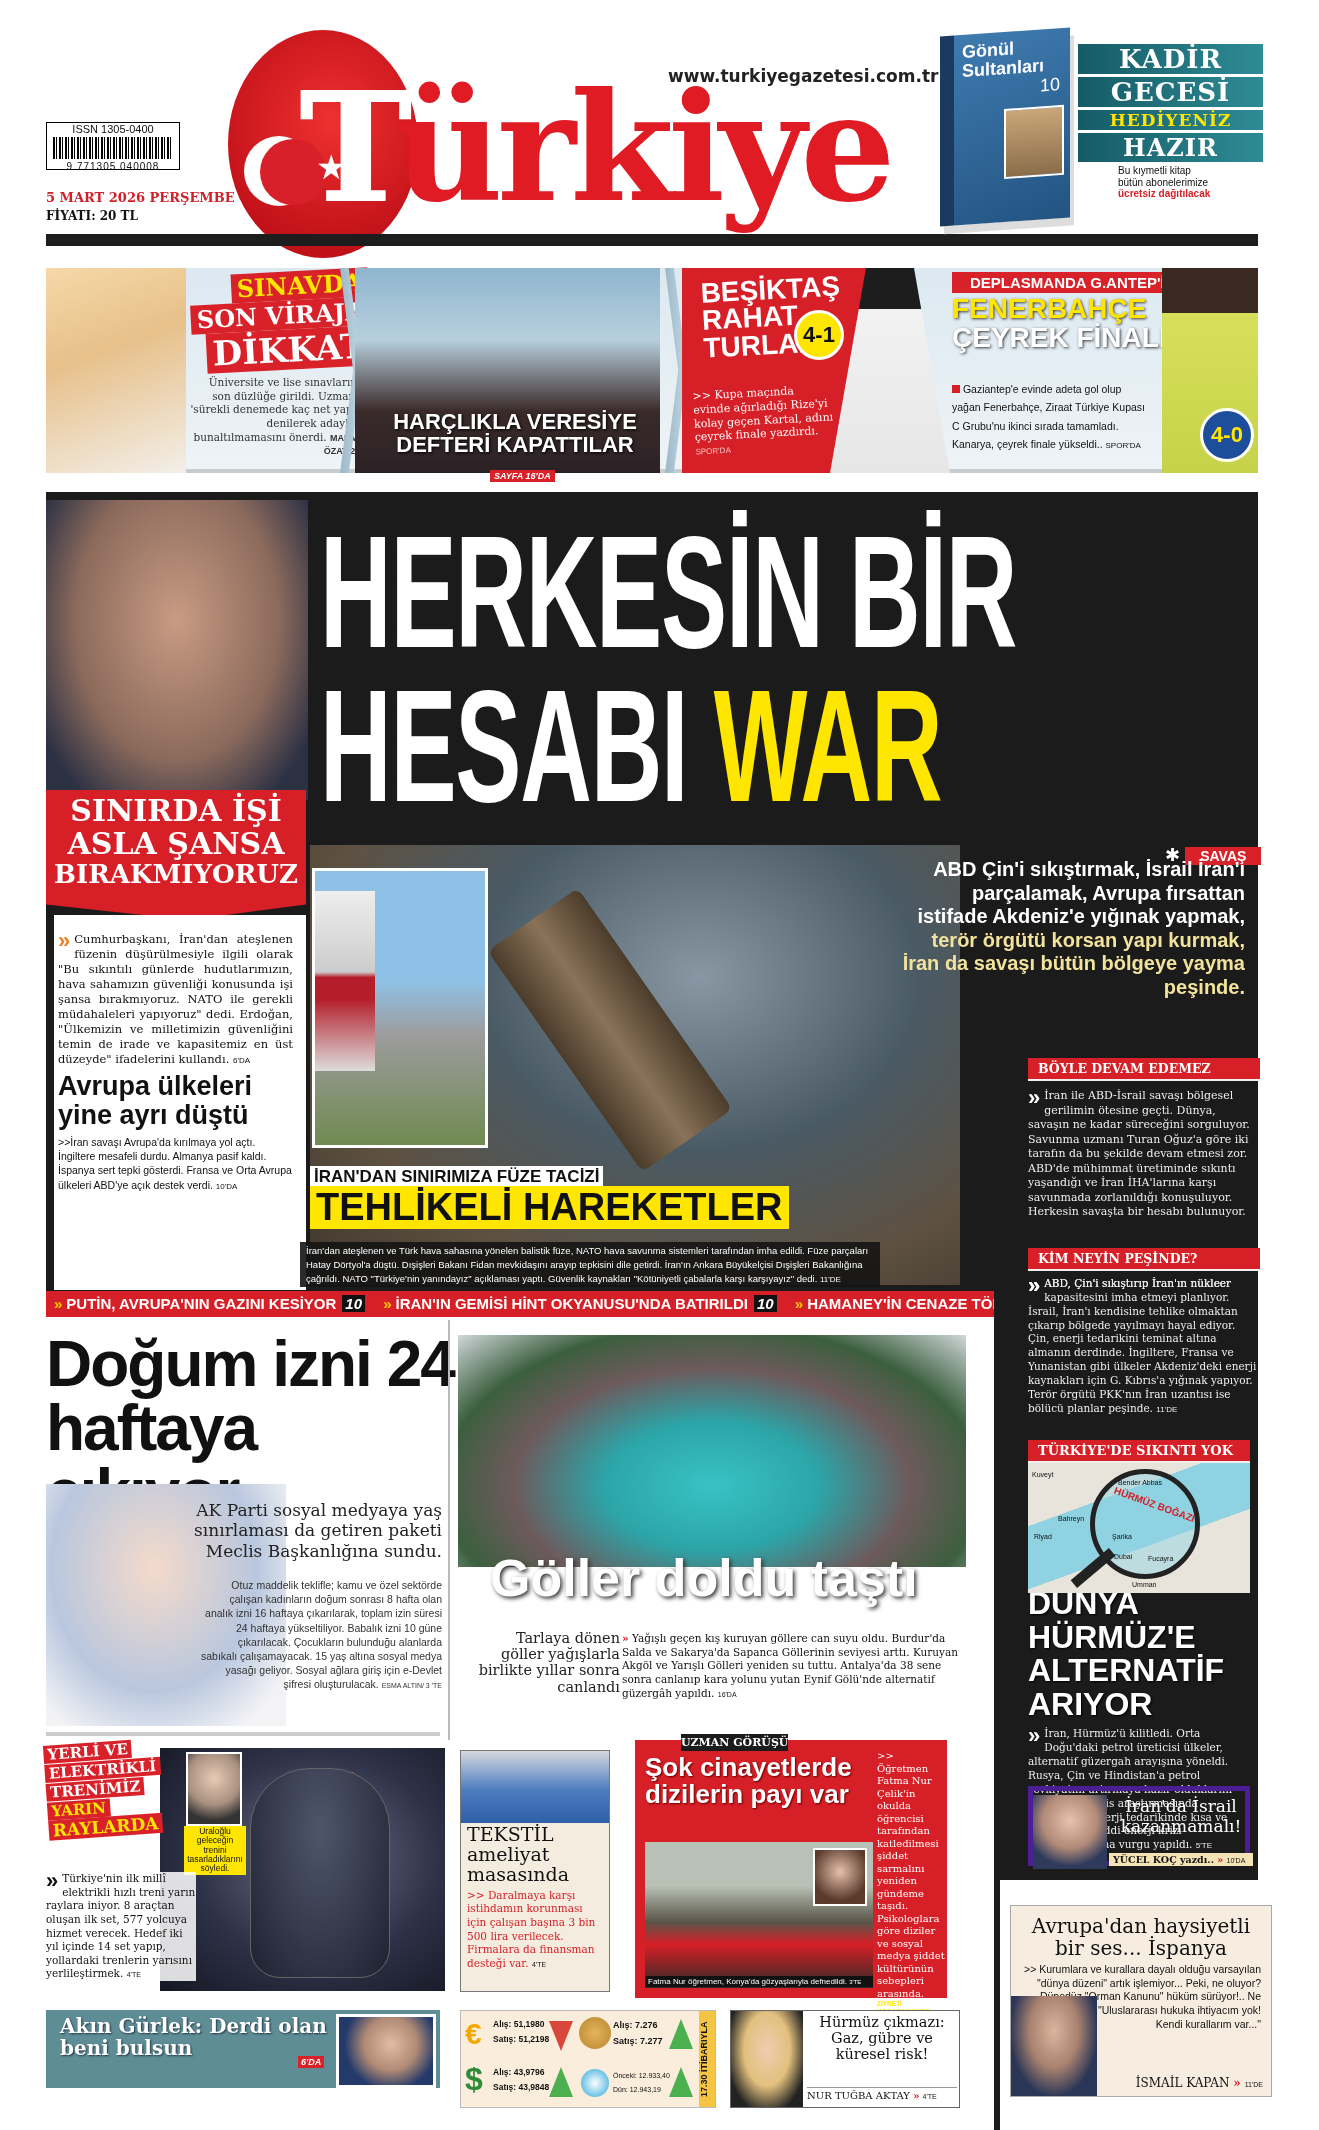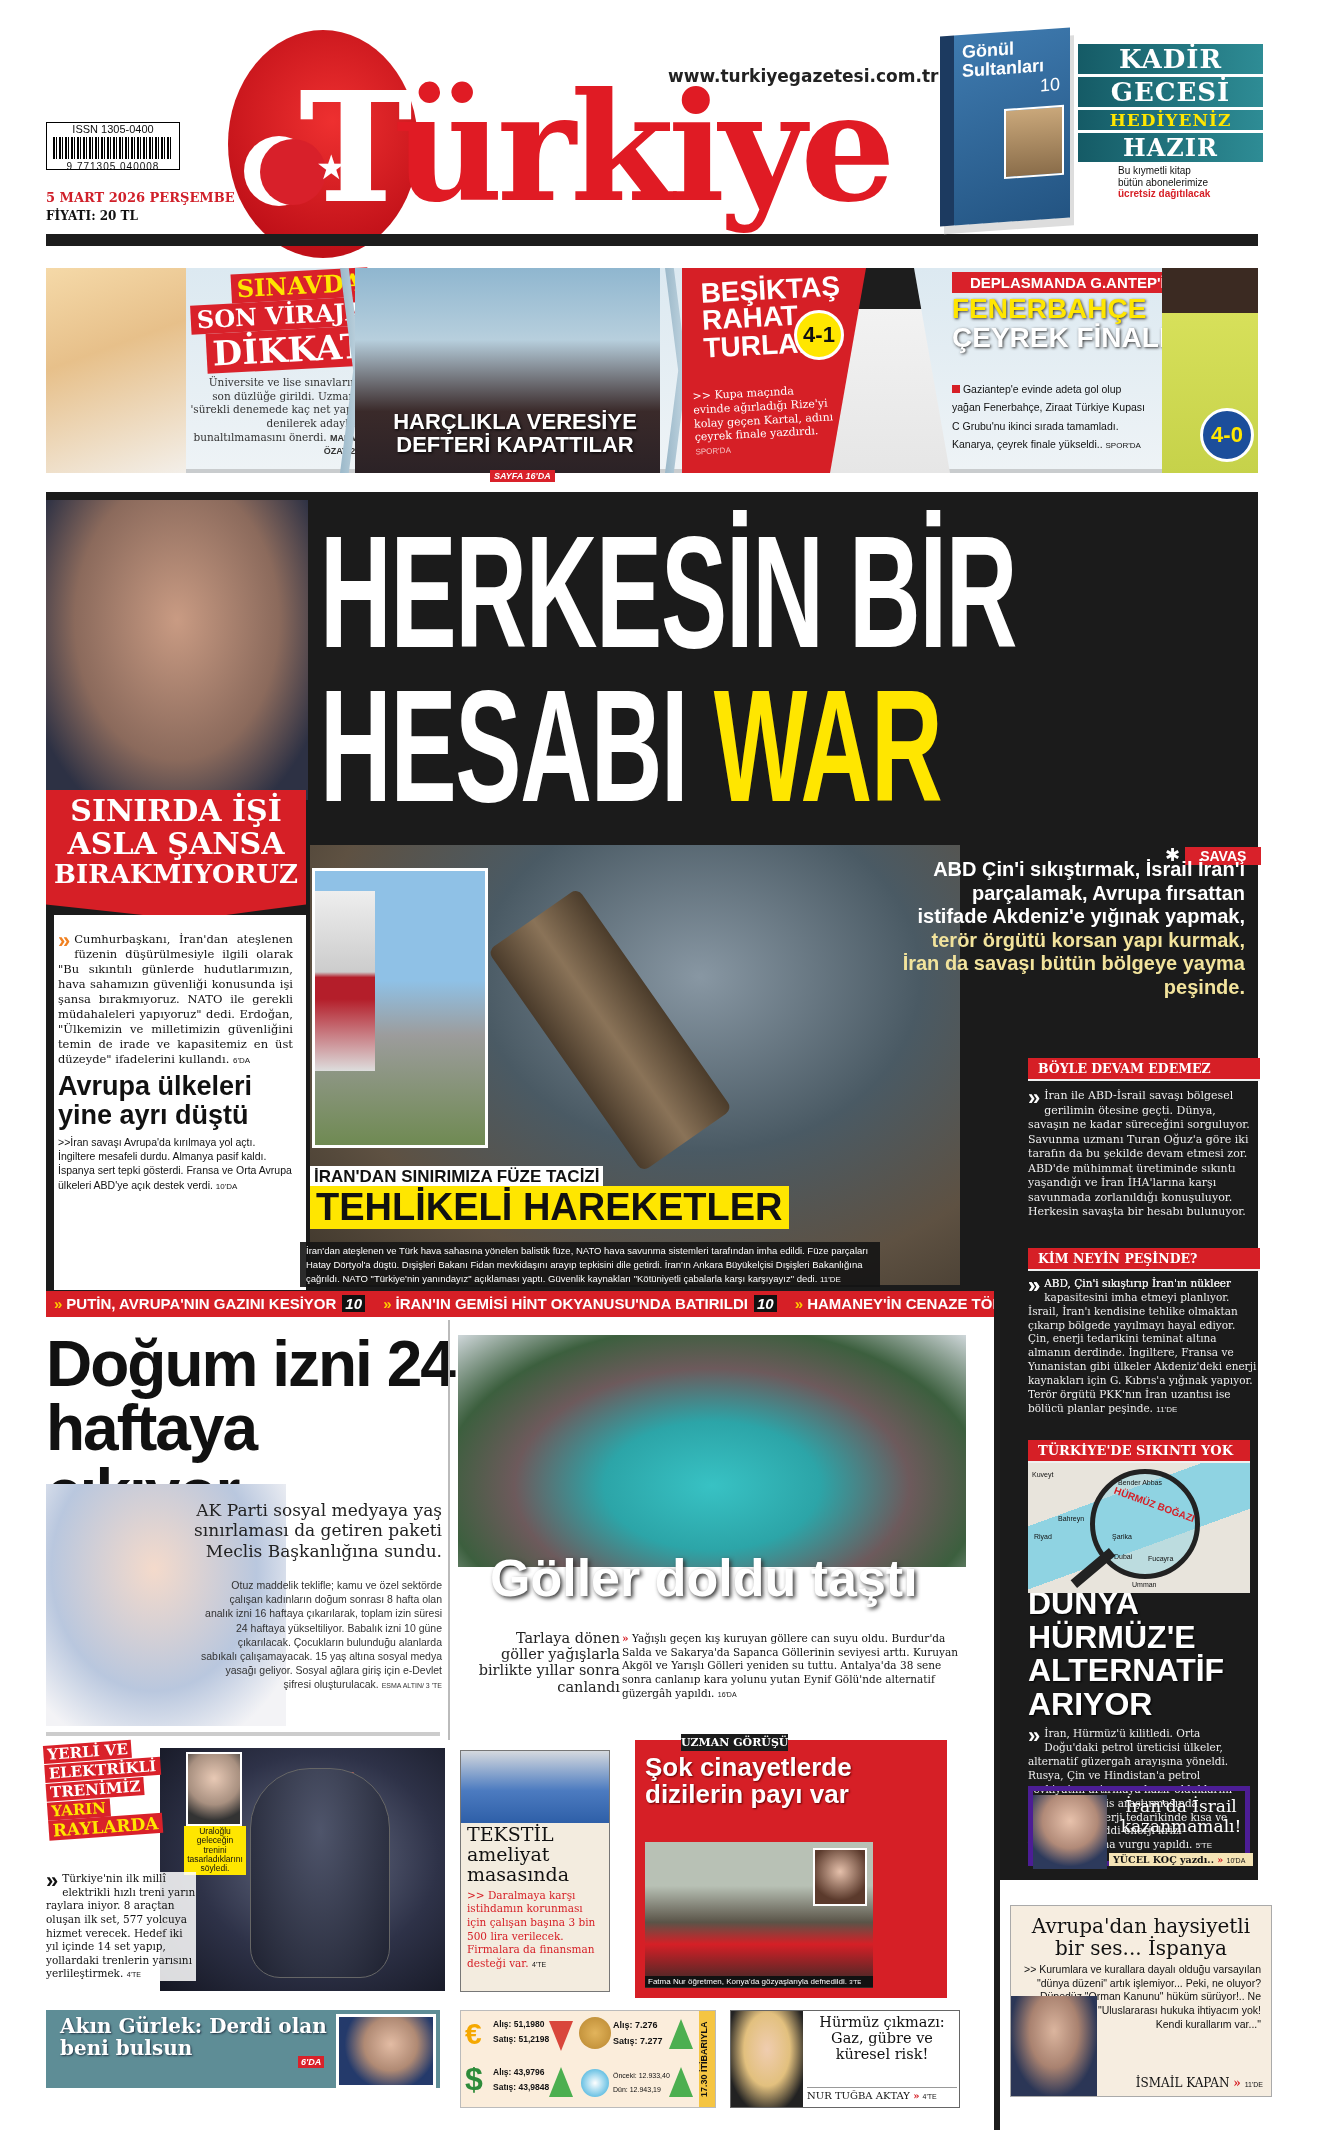--- a/index.html
+++ b/index.html
@@ -332,20 +332,24 @@
 
 <div class="abs sok">
   <div class="serif" style="position:absolute;left:46px;top:-6px;background:#1b1b1b;color:#fff;font-weight:bold;font-size:11px;padding:2px 0">UZMAN GÖRÜŞÜ</div>
   <div class="sans" style="position:absolute;left:10px;top:14px;width:220px;color:#fff;font-weight:bold;font-size:26px;line-height:1.05;text-shadow:1px 1px 2px #600">Şok cinayetlerde dizilerin payı var</div>
   <div style="position:absolute;left:10px;top:102px;width:228px;height:146px;background:linear-gradient(180deg,#b8c1b5 0 30%,#5a5448 55%,#d61f26 70%,#2c2a27)"></div>
   <div style="position:absolute;left:178px;top:108px;width:54px;height:58px;background:radial-gradient(circle at 50% 40%,#e5c0ab,#5b3a2c 70%);border:2px solid #fff"></div>
   <div class="sans" style="position:absolute;left:10px;top:236px;width:228px;background:#111;color:#fff;font-size:8px;padding:1px 3px">
     <span>Fatma Nur öğretmen, Konya'da gözyaşlarıyla defnedildi.</span>
     <span style="font-size:6px">3'TE</span>
   </div>
+  <div class="serif" style="position:absolute;left:242px;top:10px;width:68px;color:#fff;font-size:10px;line-height:1.25">
+    <span>&gt;&gt; Öğretmen Fatma Nur Çelik'in okulda öğrencisi tarafından katledilmesi şiddet sarmalını yeniden gündeme taşıdı. Psikologlara göre diziler ve sosyal medya şiddet kültürünün sebepleri arasında.</span>
+    <div class="sans" style="font-size:6.5px;font-weight:bold;color:#ffe600">ZİYNETİ KOCABIYIK/2'DE</div>
+  </div>
 </div>
 
 <div class="abs markets">
   <div class="sans" style="position:absolute;left:4px;top:6px;color:#f5a800;font-size:30px;font-weight:bold">€</div>
   <div class="sans" style="position:absolute;left:32px;top:6px;font-size:8.5px;line-height:1.8;font-weight:bold">
     <div>Alış: 51,1980</div>
     <div>Satış: 51,2198</div>
   </div>
   <div style="position:absolute;left:88px;top:10px;width:0;height:0;border-left:12px solid transparent;border-right:12px solid transparent;border-top:30px solid #d9473c"></div>
   <div style="position:absolute;left:118px;top:6px;width:32px;height:32px;border-radius:50%;background:radial-gradient(#e2b45c,#b8862f)"></div>

